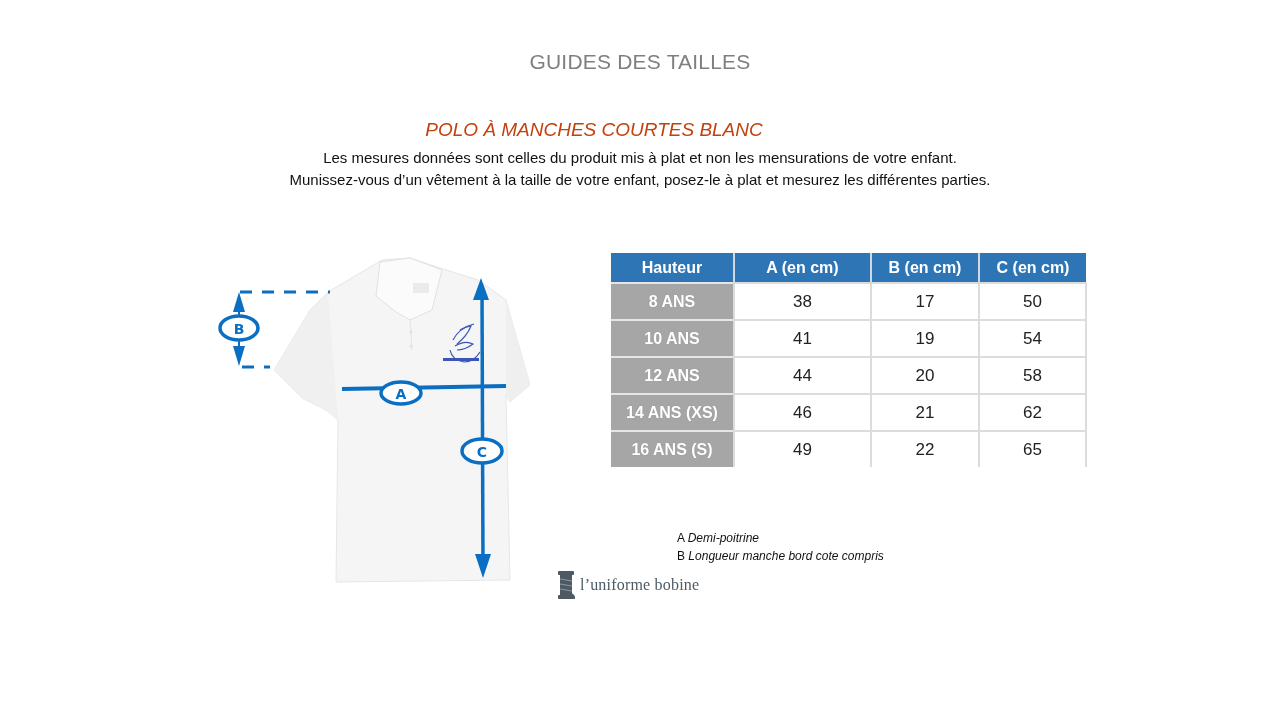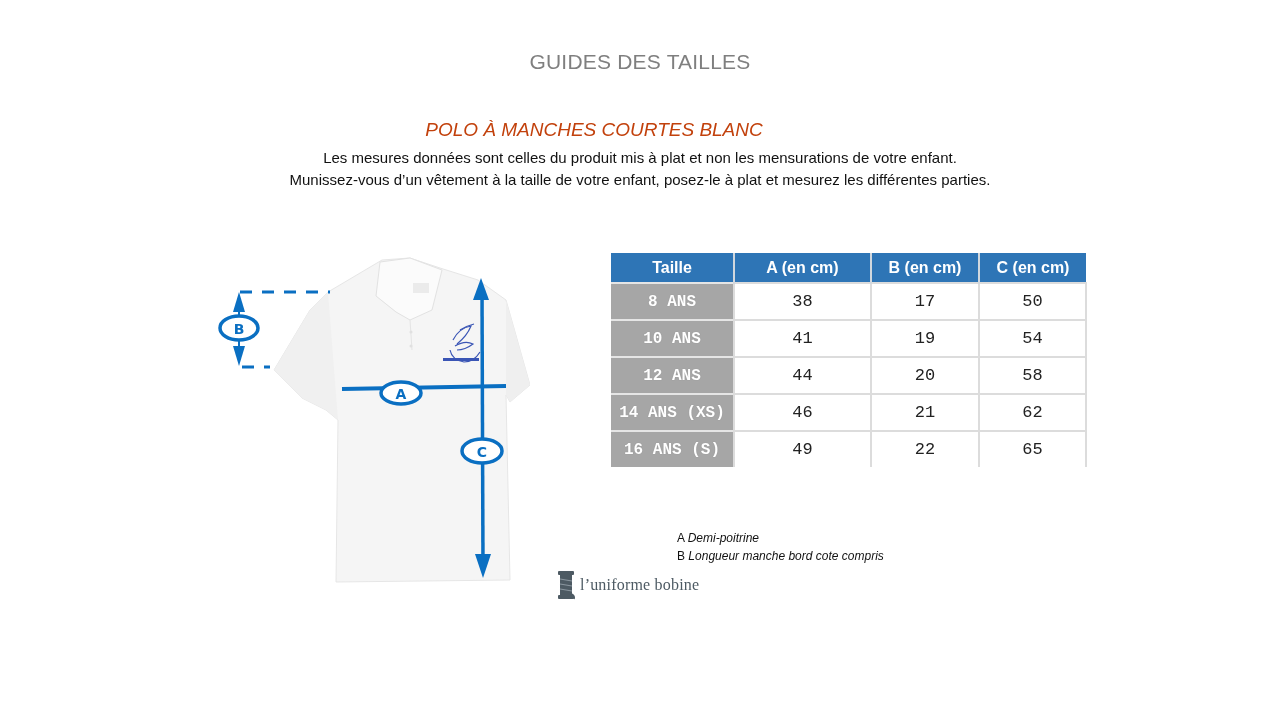--- a/index.html
+++ b/index.html
@@ -25,21 +25,21 @@
     position: absolute; left: 611px; top: 253px; border-collapse: collapse;
     font-family: "Liberation Sans", "DejaVu Sans", sans-serif;
   }
   .size-table th {
     background: #2e75b6; color: #fff; font-weight: bold; font-size: 16px;
     height: 29px; padding: 0; border-right: 2px solid #d0d7de; text-align: center;
   }
   .size-table th:last-child { border-right: none; }
   .size-table td {
     height: 35px; padding: 0; text-align: center; font-size: 17px; color: #222;
-    border-top: 2px solid #dcdcdc; border-right: 2px solid #dcdcdc; background: #fff; font-family: Liberation Mono, monospace;
+    border-top: 2px solid #dcdcdc; border-right: 2px solid #dcdcdc; background: #fff;
   }
   .size-table td.size-cell {
     background: #a6a6a6; color: #fff; font-weight: bold; font-size: 16px;
     border-top: 2px solid #e5e5e5;
     text-shadow: 0 0 1px #8a8a8a;
   }
   .col0 { width: 122px; } .col1 { width: 135px; } .col2 { width: 106px; } .col3 { width: 106px; margin-left: 35px; }
 
   .legend {
     position: absolute; left: 677px; top: 501px; font-size: 12px; color: #111; line-height: 18px; margin-top: 28px;
@@ -106,21 +106,21 @@
     <polygon points="271,28 263,50 279,50" fill="#0a6fc2"></polygon>
     <polygon points="273,328 265,304 281,304" fill="#0a6fc2"></polygon>
     <ellipse cx="272" cy="201" rx="20" ry="12" fill="#fff" stroke="#0a6fc2" stroke-width="3.5"></ellipse>
     <text x="272" y="207" text-anchor="middle" font-family="DejaVu Sans, sans-serif" font-weight="bold" font-size="14" fill="#0a6fc2">C</text>
   </svg>
 </div>
 
 <table class="size-table">
   <thead>
     <tr>
-      <th class="col0">Taille</th>
+      <th class="col0">Hauteur</th>
       <th class="col1">A (en cm)</th>
       <th class="col2">B (en cm)</th>
       <th class="col3">C (en cm)</th>
     </tr>
   </thead>
   <tbody>
     <tr>
       <td class="size-cell">8 ANS</td>
       <td>38</td>
       <td>17</td>

